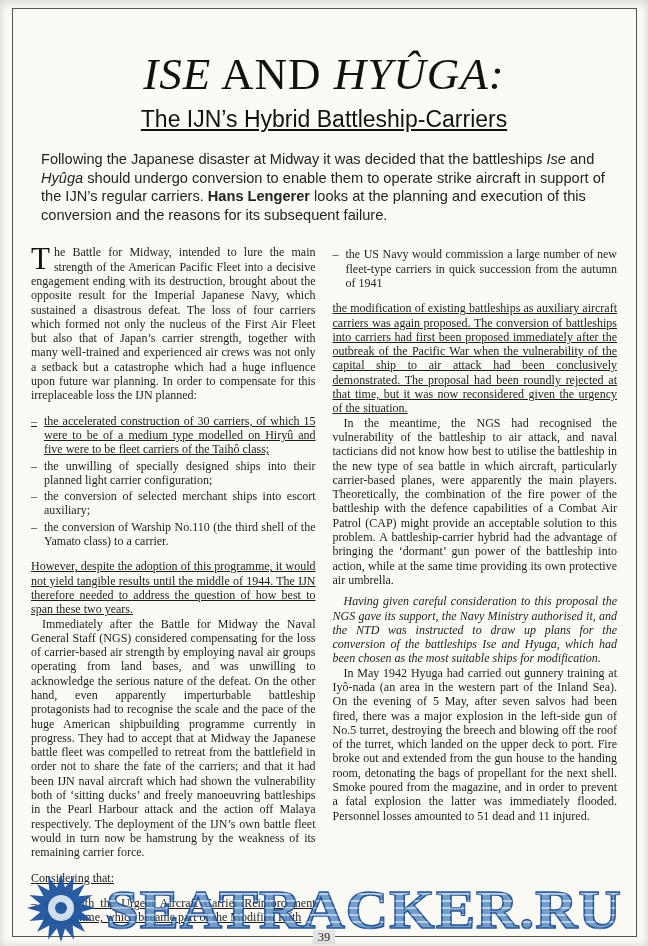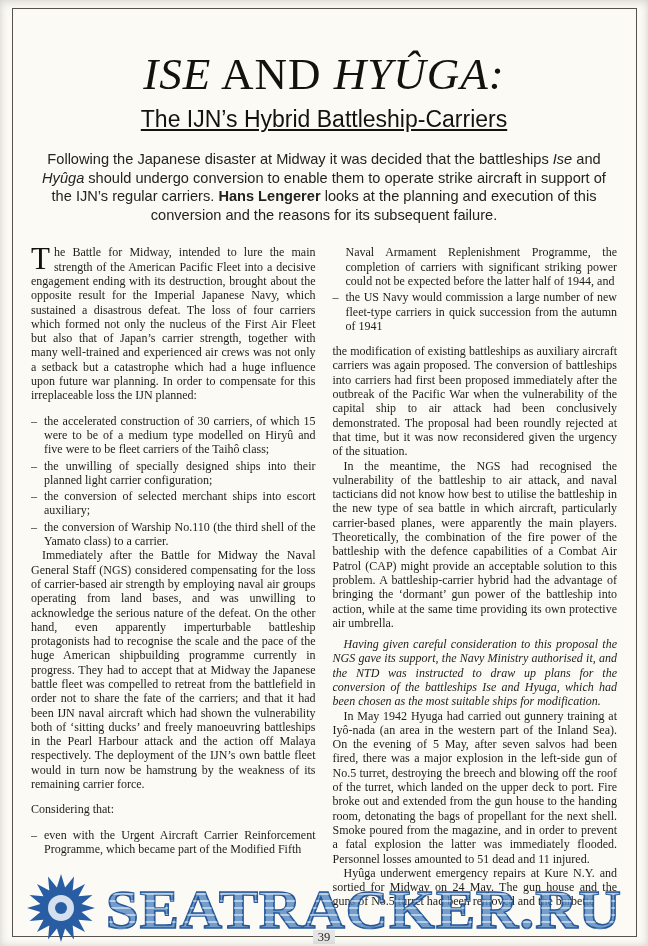--- a/index.html
+++ b/index.html
@@ -27,38 +27,38 @@
     font-family: "Liberation Serif", serif;
   }
   .title .it { font-style: italic; }
   .subtitle {
     margin: 9px 0 0 0; text-align: center;
     font-family: "Liberation Sans", sans-serif;
     font-weight: 400; font-size: 23px; color: #14120e; text-decoration: underline;
   }
   .intro {
     margin: 17px auto 0; max-width: 566px;
-    text-align: center;
+    text-align: left;
     font-family: "Liberation Sans", sans-serif;
     font-size: 14.6px; line-height: 18.6px; color: #24231f;
   }
   .intro .it { font-style: italic; }
   .intro .bold { font-weight: 700; }
 
   .columns {
     display: flex; gap: 17px; margin-top: 21px;
     height: 688px; overflow: hidden;
     font-size: 12px; line-height: 14.3px;
     text-align: justify;
     hyphens: auto; -webkit-hyphens: auto;
   }
   .col { flex: 1 1 0; min-width: 0; }
   .col p { margin: 0; }
   .indent { text-indent: 11px; }
-  .sp { margin-top: 11px !important; }
+  .sp { margin-top: 11px !important; text-decoration: underline; }
   .sp-sm { margin-top: 7px !important; font-style: italic; }
 
   .dropcap {
     float: left; font-size: 31px; line-height: 25px;
     padding: 1px 4px 0 0; color: #14120e;
   }
   .li { display: flex; margin-top: 2px; }
   .dash { flex: 0 0 13px; }
   .litxt { flex: 1 1 auto; min-width: 0; }
   .cont { margin-left: 13px; }
@@ -110,42 +110,41 @@
       </div>
       <div class="li">
         <span class="dash">–</span>
         <span class="litxt">the conversion of selected merchant ships into escort auxiliary;</span>
       </div>
       <div class="li">
         <span class="dash">–</span>
         <span class="litxt">the conversion of Warship No.110 (the third shell of the Yamato class) to a carrier.</span>
       </div>
 
+      <p class="sp">However, despite the adoption of this programme, it would not yield tangible results until the middle of 1944. The IJN therefore needed to address the question of how best to span these two years.</p>
       <p class="indent">Immediately after the Battle for Midway the Naval General Staff (NGS) considered compensating for the loss of carrier-based air strength by employing naval air groups operating from land bases, and was unwilling to acknowledge the serious nature of the defeat. On the other hand, even apparently imperturbable battleship protagonists had to recognise the scale and the pace of the huge American shipbuilding programme currently in progress. They had to accept that at Midway the Japanese battle fleet was compelled to retreat from the battlefield in order not to share the fate of the carriers; and that it had been IJN naval aircraft which had shown the vulnerability both of ‘sitting ducks’ and freely manoeuvring battleships in the Pearl Harbour attack and the action off Malaya respectively. The deployment of the IJN’s own battle fleet would in turn now be hamstrung by the weakness of its remaining carrier force.</p>
       <p class="sp">Considering that:</p>
 
       <div class="li sp">
         <span class="dash">–</span>
         <span class="litxt">even with the Urgent Aircraft Carrier Reinforcement Programme, which became part of the Modified Fifth</span>
       </div>
     </div>
 
     <div class="col">
-      <div class="cont">Naval Armament Replenishment Programme, the completion of carriers with significant striking power could not be expected before the latter half of 1944, and</div>
 
       <div class="li">
         <span class="dash">–</span>
         <span class="litxt">the US Navy would commission a large number of new fleet-type carriers in quick succession from the autumn of 1941</span>
       </div>
 
       <p class="sp">the modification of existing battleships as auxiliary aircraft carriers was again proposed. The conversion of battleships into carriers had first been proposed immediately after the outbreak of the Pacific War when the vulnerability of the capital ship to air attack had been conclusively demonstrated. The proposal had been roundly rejected at that time, but it was now reconsidered given the urgency of the situation.</p>
       <p class="indent">In the meantime, the NGS had recognised the vulnerability of the battleship to air attack, and naval tacticians did not know how best to utilise the battleship in the new type of sea battle in which aircraft, particularly carrier-based planes, were apparently the main players. Theoretically, the combination of the fire power of the battleship with the defence capabilities of a Combat Air Patrol (CAP) might provide an acceptable solution to this problem. A battleship-carrier hybrid had the advantage of bringing the ‘dormant’ gun power of the battleship into action, while at the same time providing its own protective air umbrella.</p>
       <p class="indent sp-sm">Having given careful consideration to this proposal the NGS gave its support, the Navy Ministry authorised it, and the NTD was instructed to draw up plans for the conversion of the battleships Ise and Hyuga, which had been chosen as the most suitable ships for modification.</p>
       <p class="indent">In May 1942 Hyuga had carried out gunnery training at Iyô-nada (an area in the western part of the Inland Sea). On the evening of 5 May, after seven salvos had been fired, there was a major explosion in the left-side gun of No.5 turret, destroying the breech and blowing off the roof of the turret, which landed on the upper deck to port. Fire broke out and extended from the gun house to the handing room, detonating the bags of propellant for the next shell. Smoke poured from the magazine, and in order to prevent a fatal explosion the latter was immediately flooded. Personnel losses amounted to 51 dead and 11 injured.</p>
-      <p class="indent">Hyûga underwent emergency repairs at Kure N.Y. and sortied for Midway on 24 May. The gun house and the guns of No.5 turret had been removed and the barbette</p>
     </div>
 
   </div>
 </div>
 
 <div class="pageno"><span>39</span></div>
 
 <div class="watermark">
   <svg width="620" height="78" viewBox="0 0 620 78">
     <defs>

